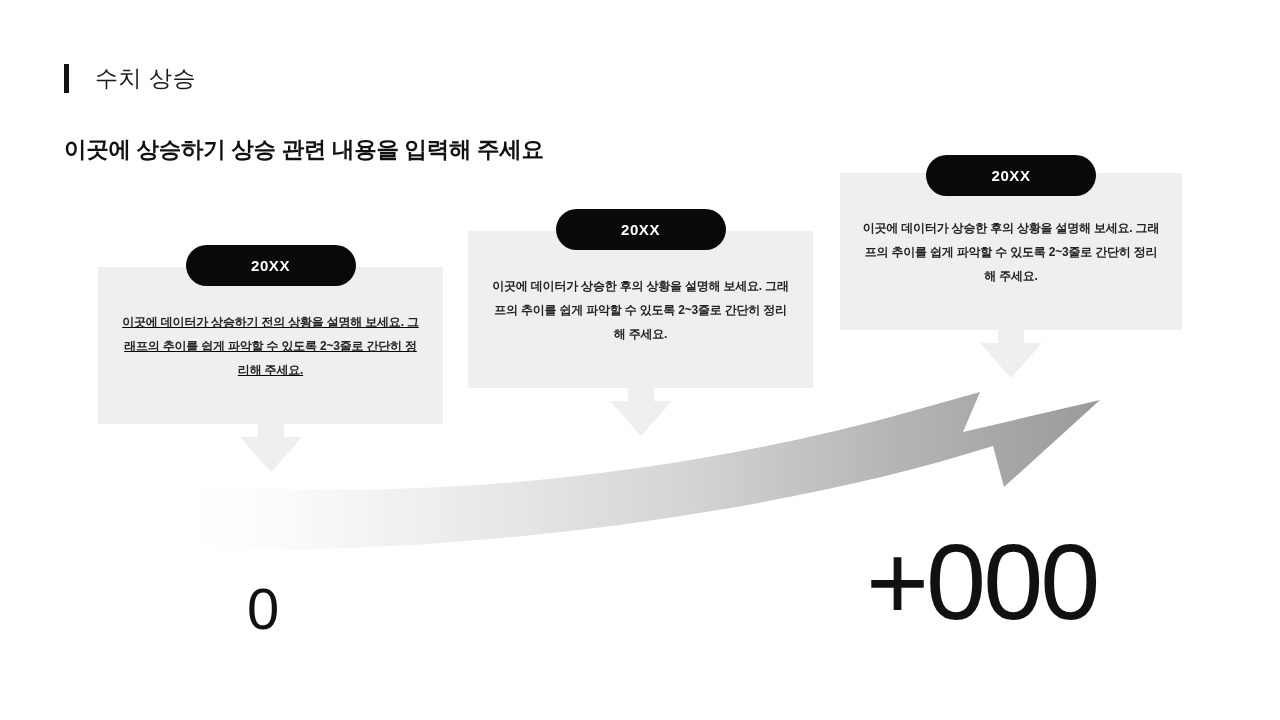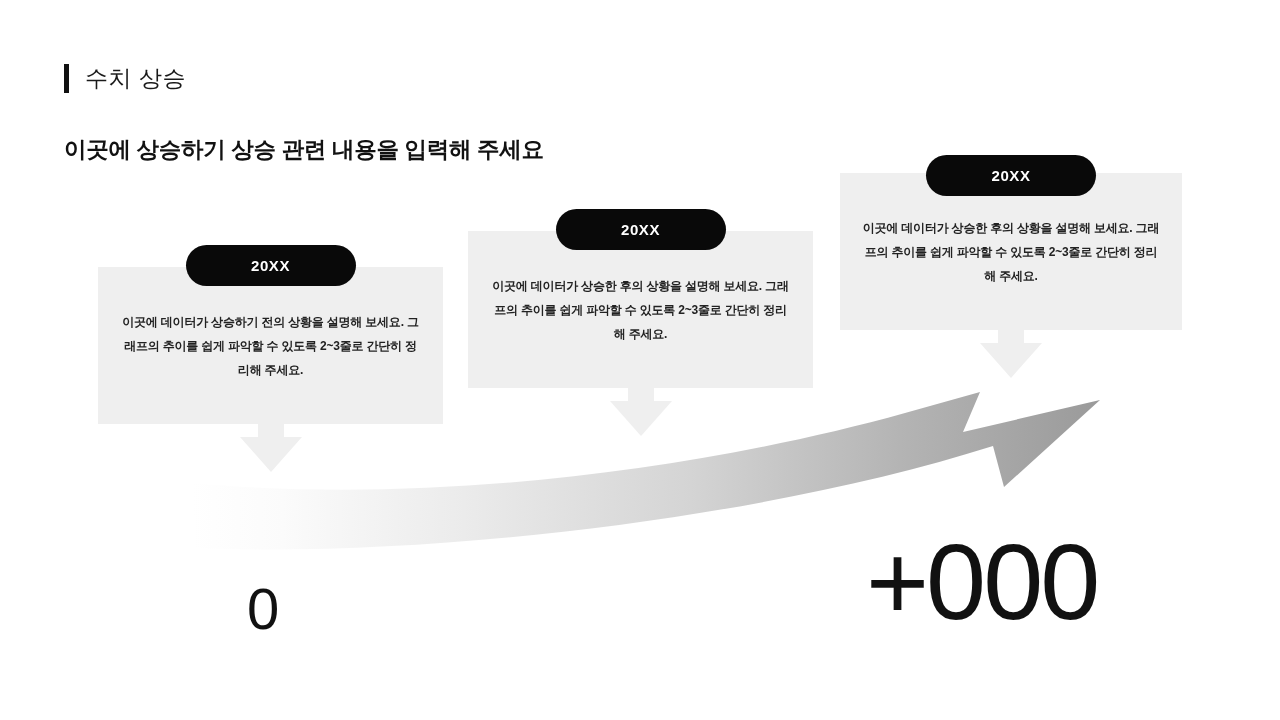--- a/index.html
+++ b/index.html
@@ -20,21 +20,21 @@
     background: #ffffff;
   }
 
   
   #header-block {
     position: absolute;
     left: 64px;
     top: 64px;
     display: flex;
     align-items: center;
-    gap: 16px;
+    gap: 26px;
   }
   .title-bar {
     width: 5px;
     height: 29px;
     background: #111111;
     flex: none;
   }
   #page-title {
     font-size: 23px;
     font-weight: 500;
@@ -186,21 +186,21 @@
              L 980,392
              L 963,432
              L 1100,400
              L 1004,487
              L 993,446
              C 760,520 420,558 196,548
              Z" fill="url(#swooshGrad)"></path>
   </svg>
 
   <div class="step" style="left:98px; top:267px; width:345px;">
-    <div class="card" style="width:345px; height:157px;">
+    <div class="card" style="width:345px; height:157px;text-decoration:underline;">
       <div class="card-text">이곳에 데이터가 상승하기 전의 상황을 설명해 보세요. 그래프의 추이를 쉽게 파악할 수 있도록 2~3줄로 간단히 정리해 주세요.</div>
     </div>
     <div class="badge" style="top:-22px;">20XX</div>
     <div class="down-arrow" style="top:157px; width:62px; height:48px;">
       <div class="stem"></div>
       <div class="head"></div>
     </div>
   </div>
 
   <div class="step" style="left:468px; top:231px; width:345px;">

